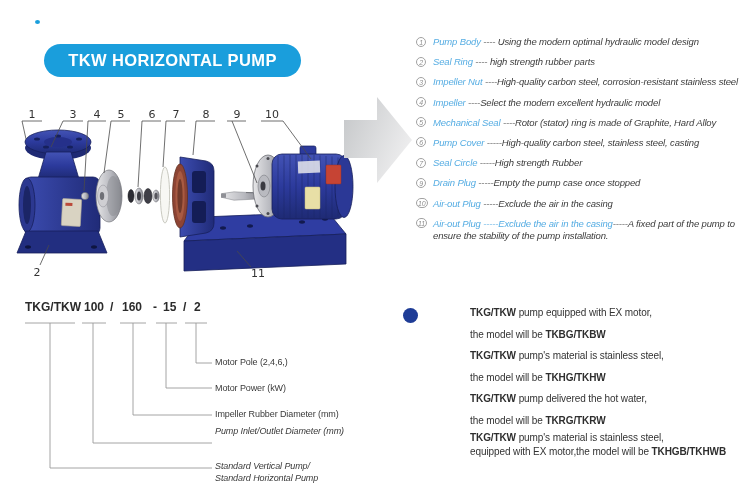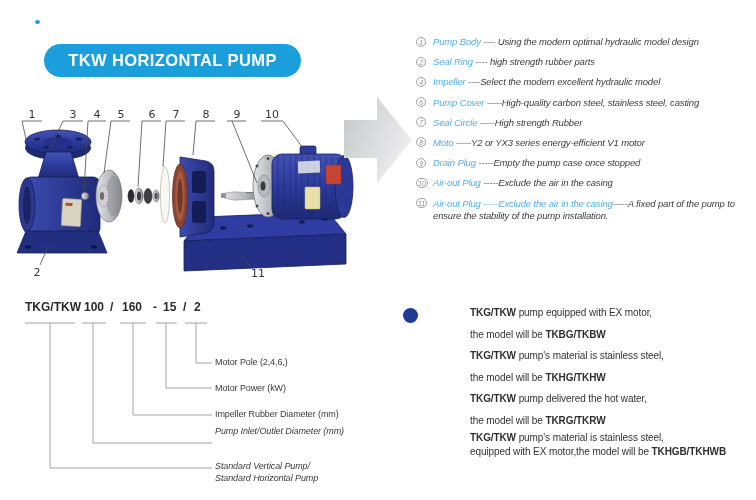--- a/index.html
+++ b/index.html
@@ -185,30 +185,33 @@
   </svg>
 
   <div class="parts-list">
     <div class="part-item">
       <span class="circ">1</span><span class="pname">Pump Body</span><span class="pdesc"> ---- Using the modern optimal hydraulic model design</span>
     </div>
     <div class="part-item">
       <span class="circ">2</span><span class="pname">Seal Ring</span><span class="pdesc"> ---- high strength rubber parts</span>
     </div>
     <div class="part-item">
+      <span class="circ">3</span><span class="pname">Impeller Nut</span><span class="pdesc"> ----High-quality carbon steel, corrosion-resistant stainless steel</span>
+    </div>
+    <div class="part-item">
       <span class="circ">4</span><span class="pname">Impeller</span><span class="pdesc"> ----Select the modern excellent hydraulic model</span>
     </div>
     <div class="part-item">
+      <span class="circ">5</span><span class="pname">Mechanical Seal</span><span class="pdesc"> ----Rotor (stator) ring is made of Graphite, Hard Alloy</span>
+    </div>
+    <div class="part-item">
       <span class="circ">6</span><span class="pname">Pump Cover</span><span class="pdesc"> -----High-quality carbon steel, stainless steel, casting</span>
     </div>
     <div class="part-item">
       <span class="circ">7</span><span class="pname">Seal Circle</span><span class="pdesc"> -----High strength Rubber</span>
-    </div>
-    <div class="part-item">
-      <span class="circ">8</span><span class="pname">Moto</span><span class="pdesc"> -----Y2 or YX3 series energy-efficient V1 motor</span>
     </div>
     <div class="part-item">
       <span class="circ">9</span><span class="pname">Drain Plug</span><span class="pdesc"> -----Empty the pump case once stopped</span>
     </div>
     <div class="part-item">
       <span class="circ">10</span><span class="pname">Air-out Plug</span><span class="pdesc"> -----Exclude the air in the casing</span>
     </div>
     <div class="part-item">
       <span class="circ">11</span><span class="pname">Air-out Plug</span><span class="pname"> -----Exclude the air in the casing</span><span class="pdesc">-----A fixed part of the pump to ensure the stability of the pump installation.</span>
     </div>

